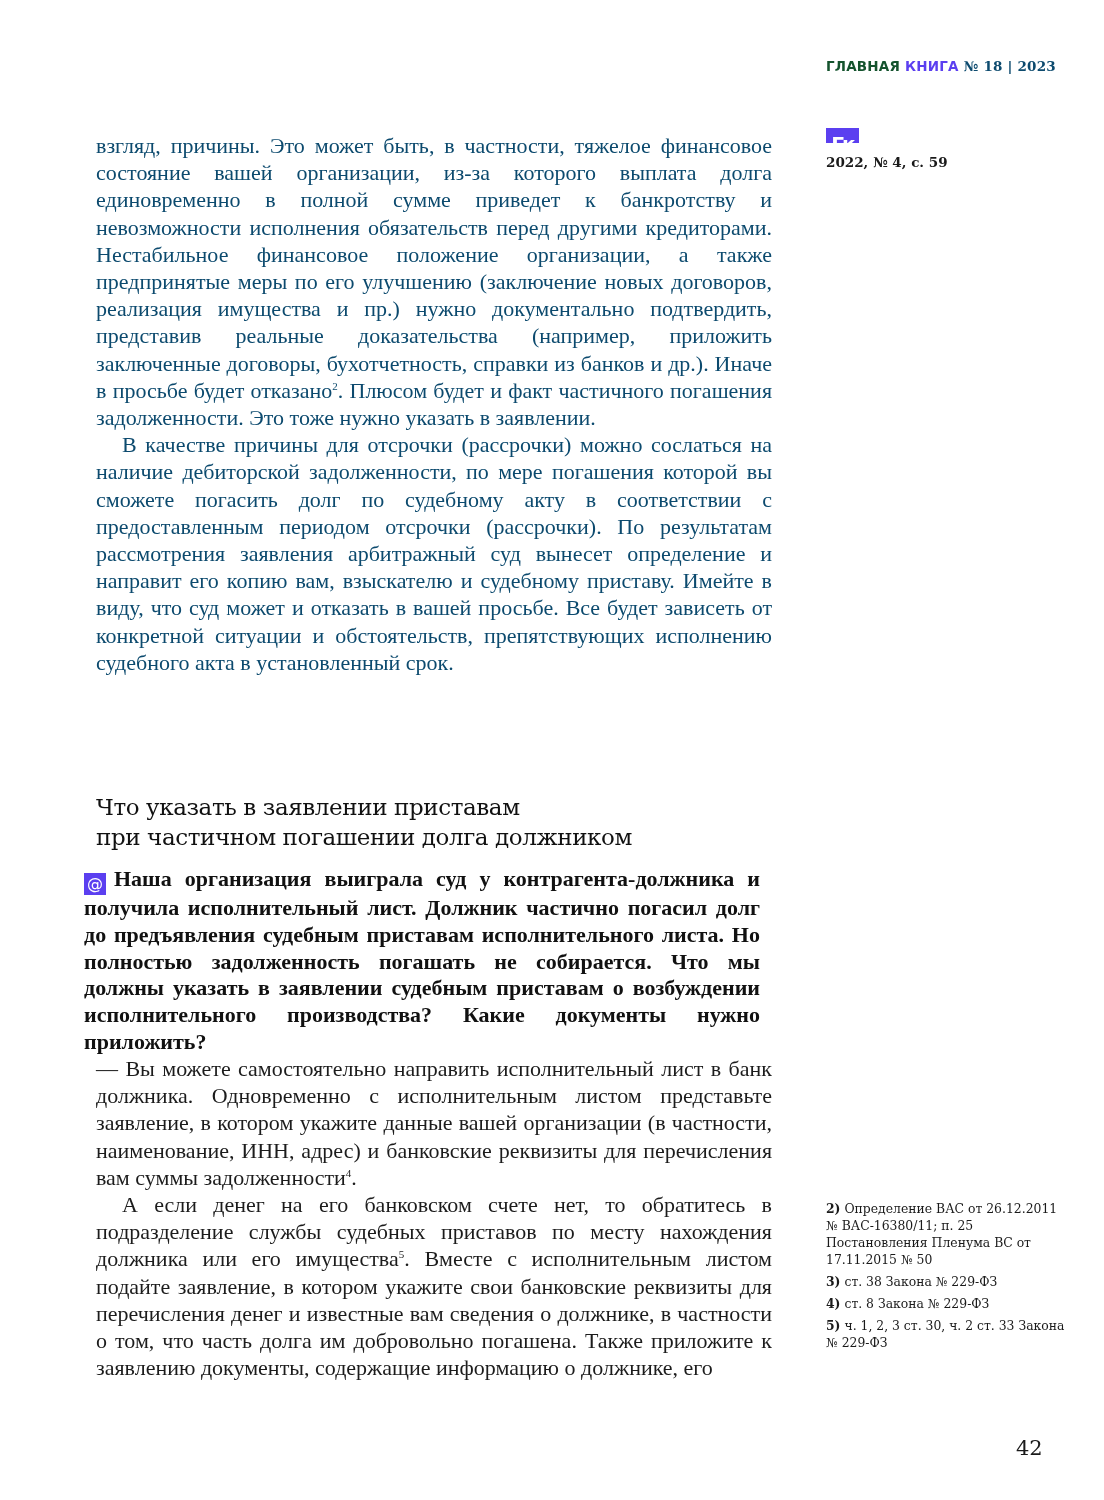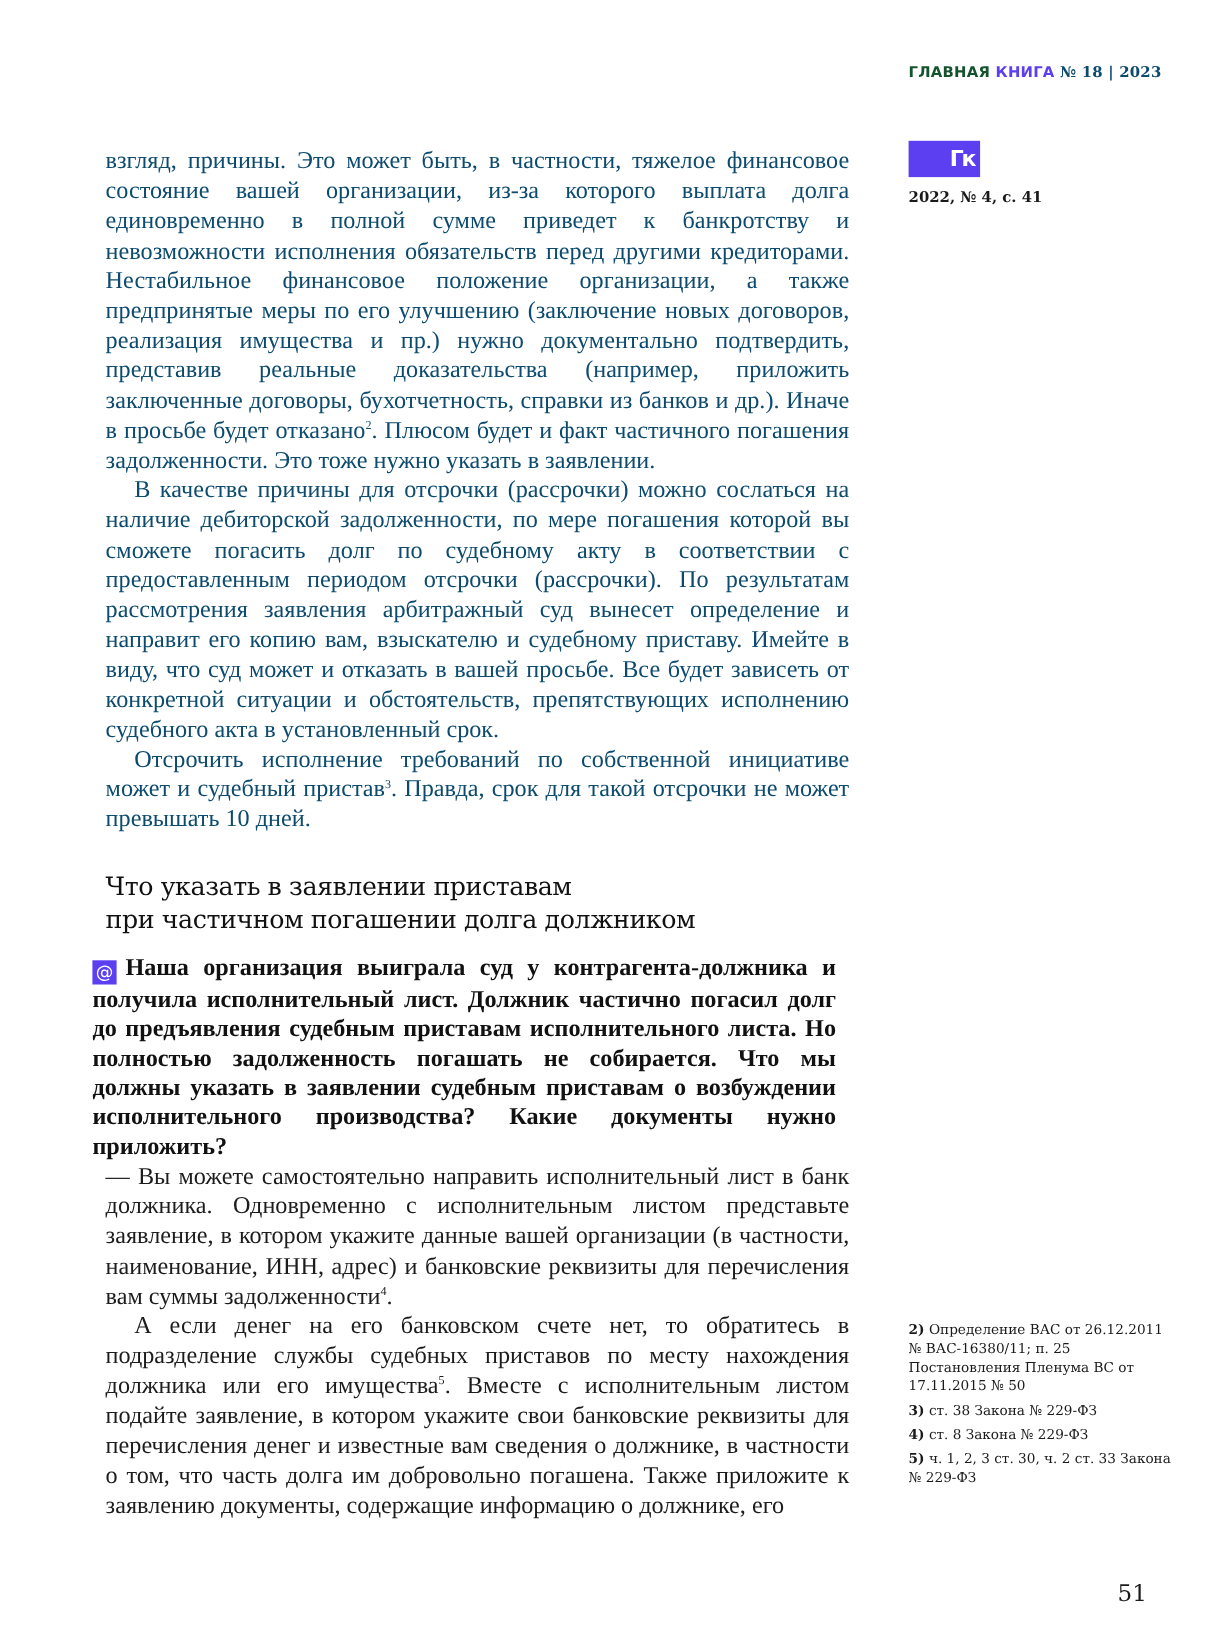--- a/index.html
+++ b/index.html
@@ -40,23 +40,23 @@
       font-family: "Liberation Serif", serif; font-size: 22px; line-height: 27.2px;
       text-align: justify; color: #1c1c1c;
     }
     .answer p { margin: 0; }
     .answer p.indent { text-indent: 26px; }
     .side {
       position: absolute; left: 826px; top: 128px; width: 240px;
       font-family: "DejaVu Serif", serif; font-size: 12.6px; line-height: 17px; color: #1a1a1a;
     }
     .gk-logo {
-      width: 33px; height: 33px; background: #5b3ff0; color: #fff; position: relative;
+      width: 33px; height: 15px; background: #5b3ff0; color: #fff; position: relative;
       font-family: "DejaVu Sans", sans-serif; font-weight: bold; font-size: 20px; line-height: 33px;
-      text-align: center; letter-spacing: -2px; margin-bottom: 11px; padding-left: 32px;
+      text-align: center; letter-spacing: -2px; margin-bottom: 11px;
     }
     .side .ref { font-weight: bold; font-size: 13.5px; margin-top: 3px; }
     .footnotes {
       position: absolute; left: 826px; top: 1200px; width: 240px;
       font-family: "DejaVu Serif", serif; font-size: 12.4px; line-height: 17px; color: #1a1a1a;
     }
     .footnotes .fn { margin-bottom: 5px; }
     .footnotes .num { font-weight: bold; }
     .pagenum {
       position: absolute; left: 1016px; top: 1436px;
@@ -68,42 +68,41 @@
 
 <div class="header">
   <span class="brand1">ГЛАВНАЯ</span>
   <span class="brand2">КНИГА</span>
   <span class="issue">№ 18 | 2023</span>
 </div>
 
 <div class="main">
   <p><span>взгляд, причины. Это может быть, в частности, тяжелое финансовое состояние вашей организации, из-за которого выплата долга единовременно в полной сумме приведет к банкротству и невозможности исполнения обязательств перед другими кредиторами. Нестабильное финансовое положение организации, а также предпринятые меры по его улучшению (заключение новых договоров, реализация имущества и пр.) нужно документально подтвердить, представив реальные доказательства (например, приложить заключенные договоры, бухотчетность, справки из банков и др.). Иначе в просьбе будет отказано</span><sup>2</sup><span>. Плюсом будет и факт частичного погашения задолженности. Это тоже нужно указать в заявлении.</span></p>
   <p class="indent">В качестве причины для отсрочки (рассрочки) можно сослаться на наличие дебиторской задолженности, по мере погашения которой вы сможете погасить долг по судебному акту в соответствии с предоставленным периодом отсрочки (рассрочки). По результатам рассмотрения заявления арбитражный суд вынесет определение и направит его копию вам, взыскателю и судебному приставу. Имейте в виду, что суд может и отказать в вашей просьбе. Все будет зависеть от конкретной ситуации и обстоятельств, препятствующих исполнению судебного акта в установленный срок.</p>
-  <p class="indent"><span>Отсрочить исполнение требований по собственной инициативе может и судебный пристав</span><sup>3</sup><span>. Правда, срок для такой отсрочки не может превышать 10 дней.</span></p>
 </div>
 
 <div class="h2">
   <div>Что указать в заявлении приставам</div>
   <div>при частичном погашении долга должником</div>
 </div>
 
 <div class="question">
   <span class="at-icon">@</span><span>Наша организация выиграла суд у контрагента-должника и получила исполнительный лист. Должник частично погасил долг до предъявления судебным приставам исполнительного листа. Но полностью задолженность погашать не собирается. Что мы должны указать в заявлении судебным приставам о возбуждении исполнительного производства? Какие документы нужно приложить?</span>
 </div>
 
 <div class="answer">
   <p><span>— Вы можете самостоятельно направить исполнительный лист в банк должника. Одновременно с исполнительным листом представьте заявление, в котором укажите данные вашей организации (в частности, наименование, ИНН, адрес) и банковские реквизиты для перечисления вам суммы задолженности</span><sup>4</sup><span>.</span></p>
   <p class="indent"><span>А если денег на его банковском счете нет, то обратитесь в подразделение службы судебных приставов по месту нахождения должника или его имущества</span><sup>5</sup><span>. Вместе с исполнительным листом подайте заявление, в котором укажите свои банковские реквизиты для перечисления денег и известные вам сведения о должнике, в частности о том, что часть долга им добровольно погашена. Также приложите к заявлению документы, содержащие информацию о должнике, его</span></p>
 </div>
 
 <div class="side">
   <div class="gk-logo">Гк</div>
-  <div class="ref">2022, № 4, с. 41</div>
+  <div class="ref">2022, № 4, с. 59</div>
 </div>
 
 <div class="footnotes">
   <div class="fn"><span class="num">2)</span> <span>Определение ВАС от 26.12.2011 № ВАС-16380/11; п. 25 Постановления Пленума ВС от 17.11.2015 № 50</span></div>
   <div class="fn"><span class="num">3)</span> <span>ст. 38 Закона № 229-ФЗ</span></div>
   <div class="fn"><span class="num">4)</span> <span>ст. 8 Закона № 229-ФЗ</span></div>
   <div class="fn"><span class="num">5)</span> <span>ч. 1, 2, 3 ст. 30, ч. 2 ст. 33 Закона № 229-ФЗ</span></div>
 </div>
 
-<div class="pagenum">51</div>
+<div class="pagenum">42</div>
 
 </body></html>

